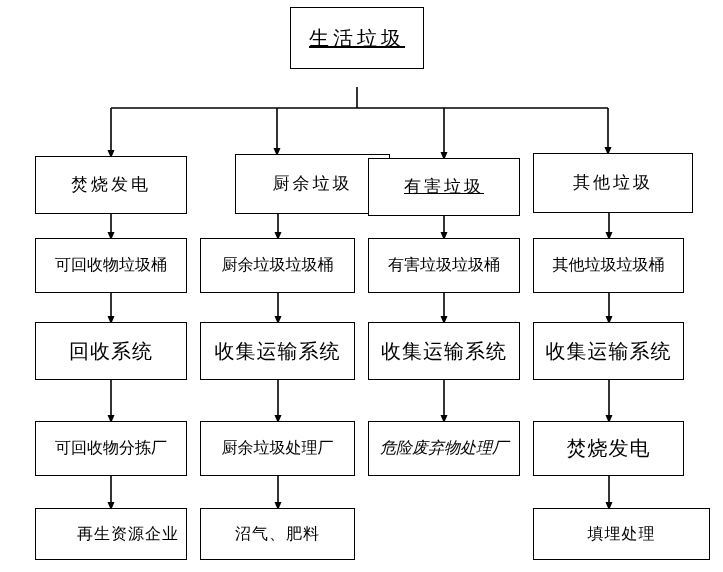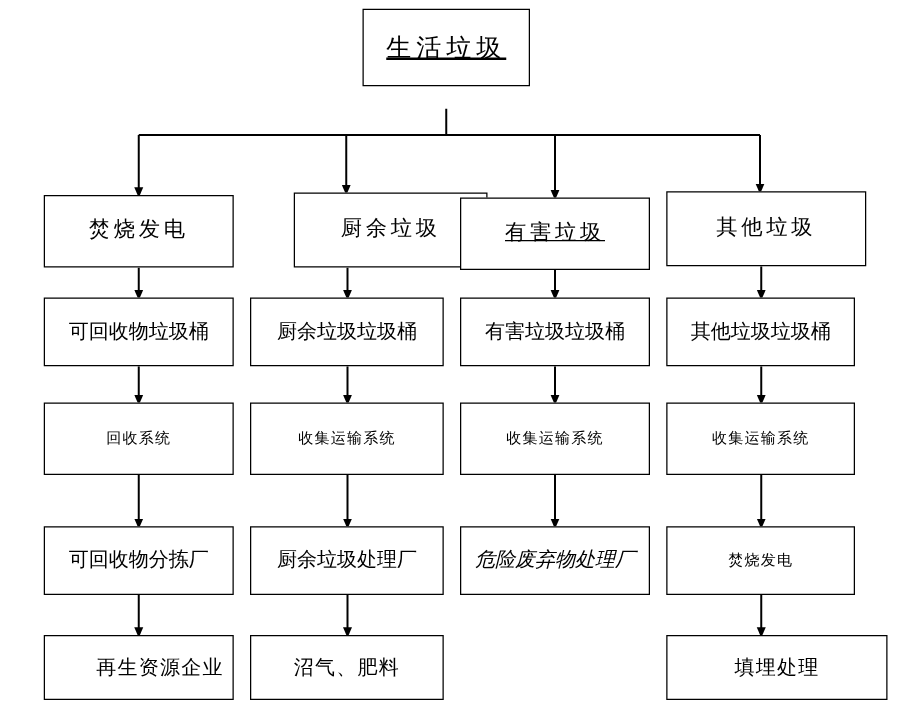--- a/index.html
+++ b/index.html
@@ -46,21 +46,21 @@
   .root-node {
     letter-spacing: 4px;
     font-size: 20px;
   }
   .cat-node {
     letter-spacing: 3px;
     font-size: 17px;
   }
   .proc-node {
     letter-spacing: 1px;
-    font-size: 12px;
+    font-size: 20px;
   }
   .proc-node-tight {
     letter-spacing: 0px;
     font-size: 16px;
   }
   .out-node {
     letter-spacing: 1px;
     font-size: 16px;
   }
 </style>

